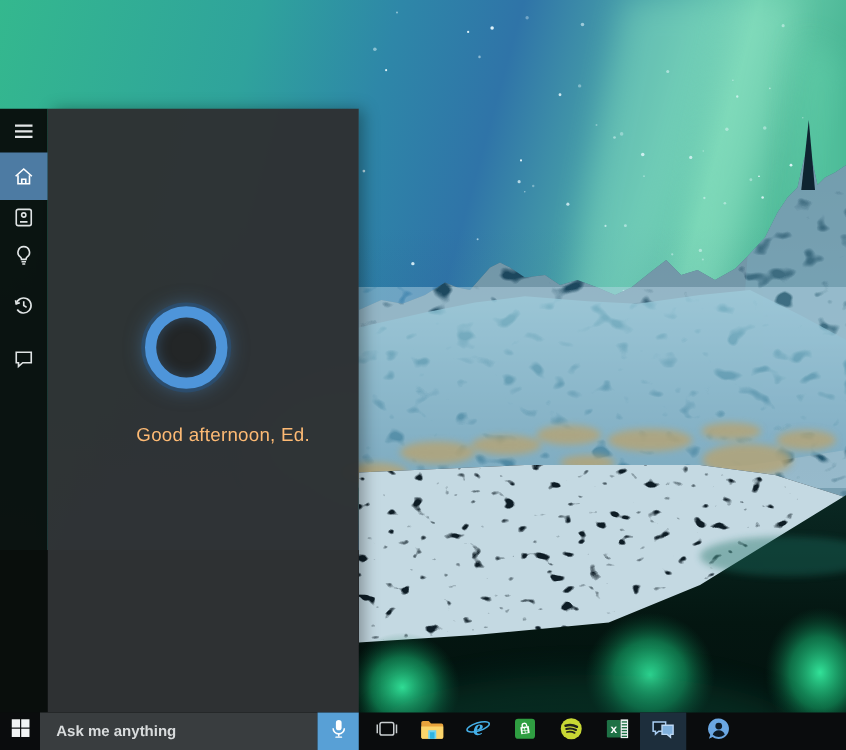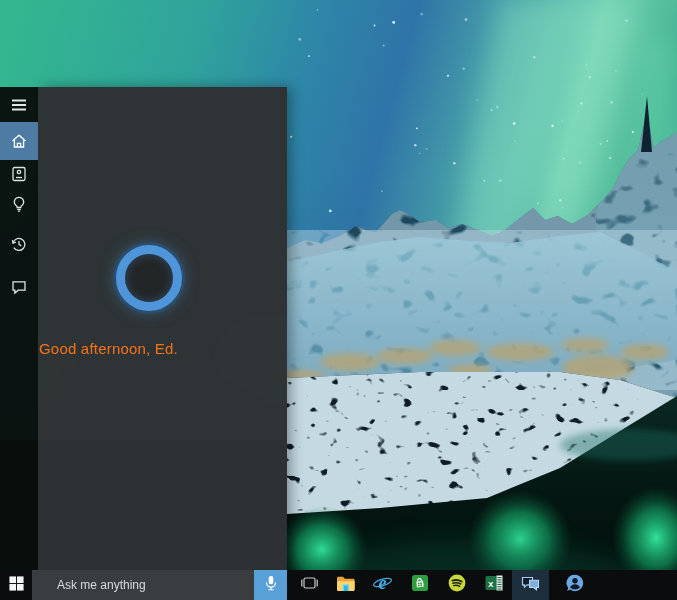--- a/index.html
+++ b/index.html
@@ -29,38 +29,38 @@
     position:absolute;left:38px;top:87px;width:249px;height:483px;
     background:rgba(47,50,52,0.985);z-index:4;
     box-shadow:4px 0 12px rgba(0,0,0,0.35);
   }
   .cortana-ring{
     position:absolute;left:78px;top:158px;width:66px;height:66px;border-radius:50%;
     border:9px solid #4e95da;background:#232627;
     box-shadow:0 0 0 3px rgba(38,84,130,0.55),0 0 16px rgba(78,149,218,0.50),inset 0 0 10px rgba(78,149,218,0.35);
   }
   .greeting{
-    position:absolute;left:1px;top:252px;width:100%;
-    text-align:left;color:#f97316;font-size:15px;line-height:19px;letter-spacing:.2px;
+    position:absolute;left:16px;top:252px;width:100%;
+    text-align:center;color:#fdba74;font-size:15px;line-height:19px;letter-spacing:.2px;
   }
   
   .taskbar{
     position:absolute;left:0;top:570px;width:677px;height:30px;
     background:#0a0c0d;z-index:10;display:flex;align-items:stretch;
   }
   .tb-btn{
     width:30px;display:flex;align-items:center;justify-content:center;cursor:pointer;flex:0 0 auto;
   }
   .tb-start{width:32px;}
   .search-box{
     flex:0 0 auto;width:222px;background:#393d3f;display:flex;align-items:center;
   }
   .search-box input{
     width:100%;height:100%;background:transparent;border:0;outline:none;
-    color:#7dd3fc;font-size:12px;padding:0 0 0 25px;font-family:"Liberation Sans",sans-serif;
+    color:#7dd3fc;font-size:12px;padding:0 0 0 13px;font-family:"Liberation Sans",sans-serif;font-weight:bold;
   }
   .search-box input::placeholder{color:#d9dcdd;opacity:1;}
   .mic-btn{
     flex:0 0 auto;width:33px;background:#58a0d6;display:flex;align-items:center;justify-content:center;cursor:pointer;
   }
   .app-icons{display:flex;align-items:stretch;margin-left:3px;}
   .app-btn{
     width:37px;display:flex;align-items:center;justify-content:center;cursor:pointer;flex:0 0 auto;
   }
   .app-btn.active{background:#1d2e3c;}

